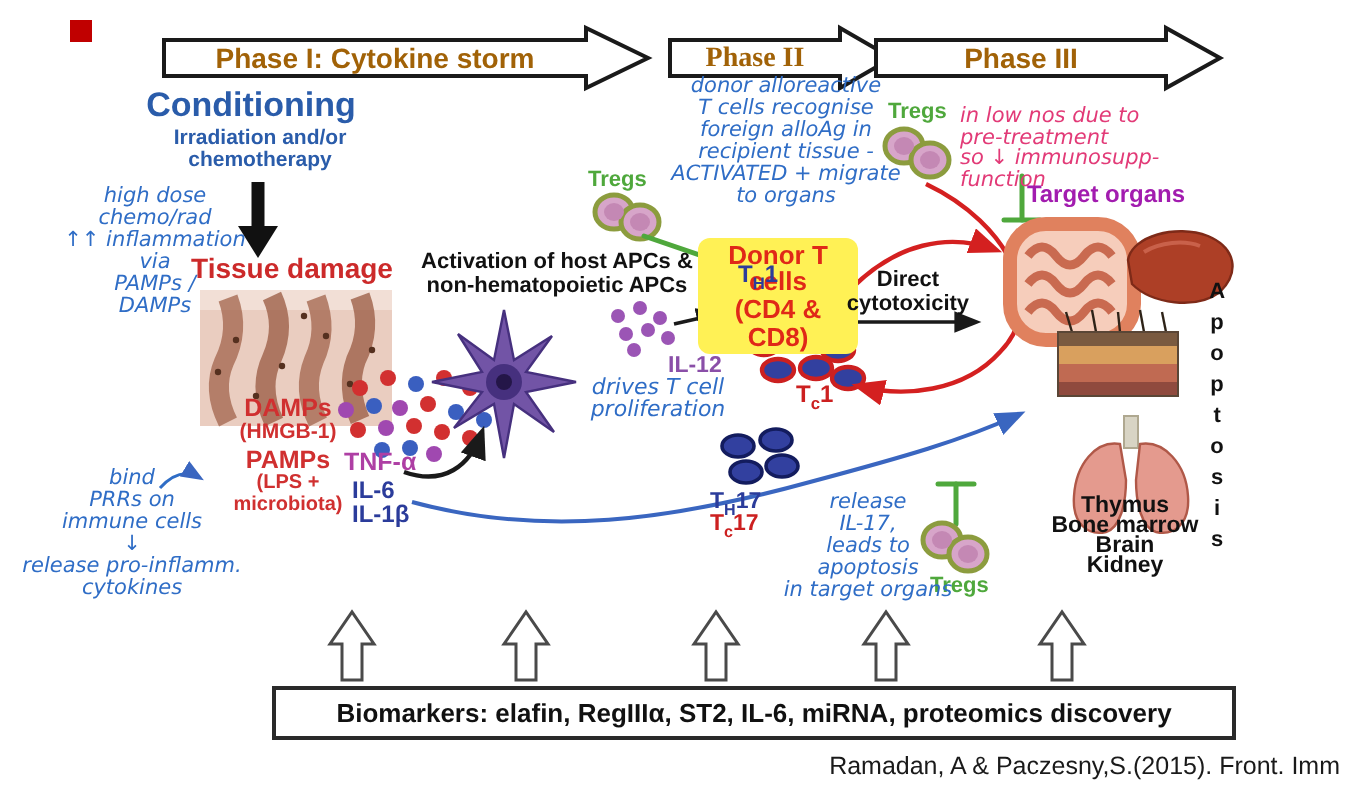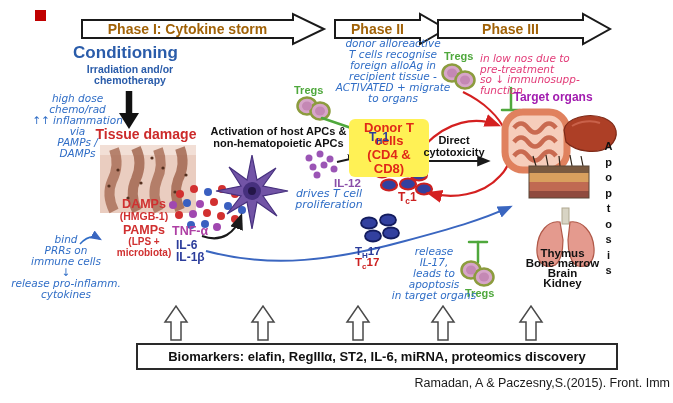--- a/index.html
+++ b/index.html
@@ -214,21 +214,21 @@
     <g fill="#ffffff" stroke="#4a4a4a" stroke-width="1.5">
       <path transform="translate(176,0)" d="M-5,340 L-5,322 L-11,322 L0,306 L11,322 L5,322 L5,340 Z"></path>
       <path transform="translate(263,0)" d="M-5,340 L-5,322 L-11,322 L0,306 L11,322 L5,322 L5,340 Z"></path>
       <path transform="translate(358,0)" d="M-5,340 L-5,322 L-11,322 L0,306 L11,322 L5,322 L5,340 Z"></path>
       <path transform="translate(443,0)" d="M-5,340 L-5,322 L-11,322 L0,306 L11,322 L5,322 L5,340 Z"></path>
       <path transform="translate(531,0)" d="M-5,340 L-5,322 L-11,322 L0,306 L11,322 L5,322 L5,340 Z"></path>
     </g>
   </svg>
 
   <div class="t phase" style="left:82px;top:21px;width:211px;">Phase I: Cytokine storm</div>
-  <div class="t phase" style="left:335px;top:21px;width:85px;">Phase II</div>
+  <div class="t phase" style="left:335px;top:21px;width:85px;font-family:Liberation Serif, serif;">Phase II</div>
   <div class="t phase" style="left:438px;top:21px;width:145px;">Phase III</div>
 
   <div class="t b blue ctr" style="left:58px;top:44px;width:135px;font-size:17px;">Conditioning</div>
   <div class="t b blue ctr" style="left:70px;top:64px;width:120px;font-size:10.5px;">Irradiation and/or
 chemotherapy</div>
   <div class="t hand ctr" style="left:25px;top:93px;width:105px;">high dose
 chemo/rad
 ↑↑ inflammation
 via
 PAMPs /

